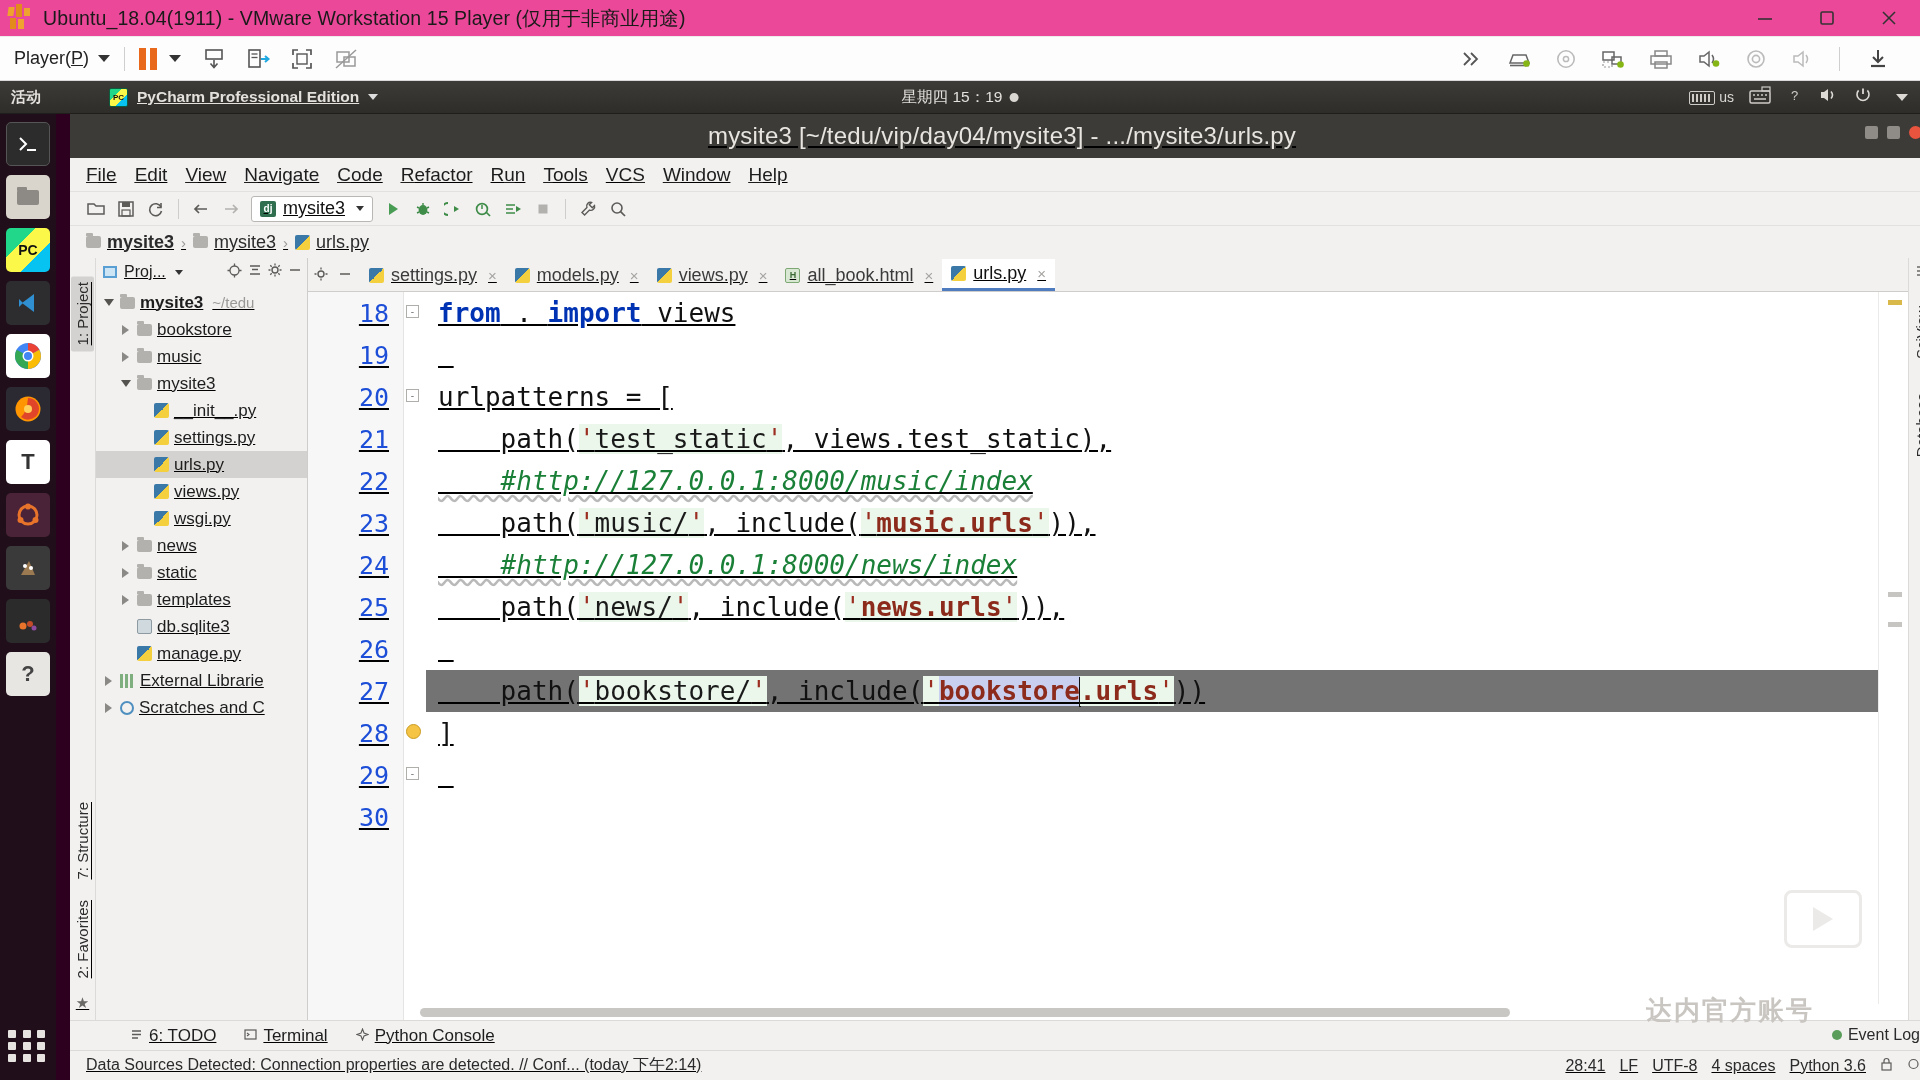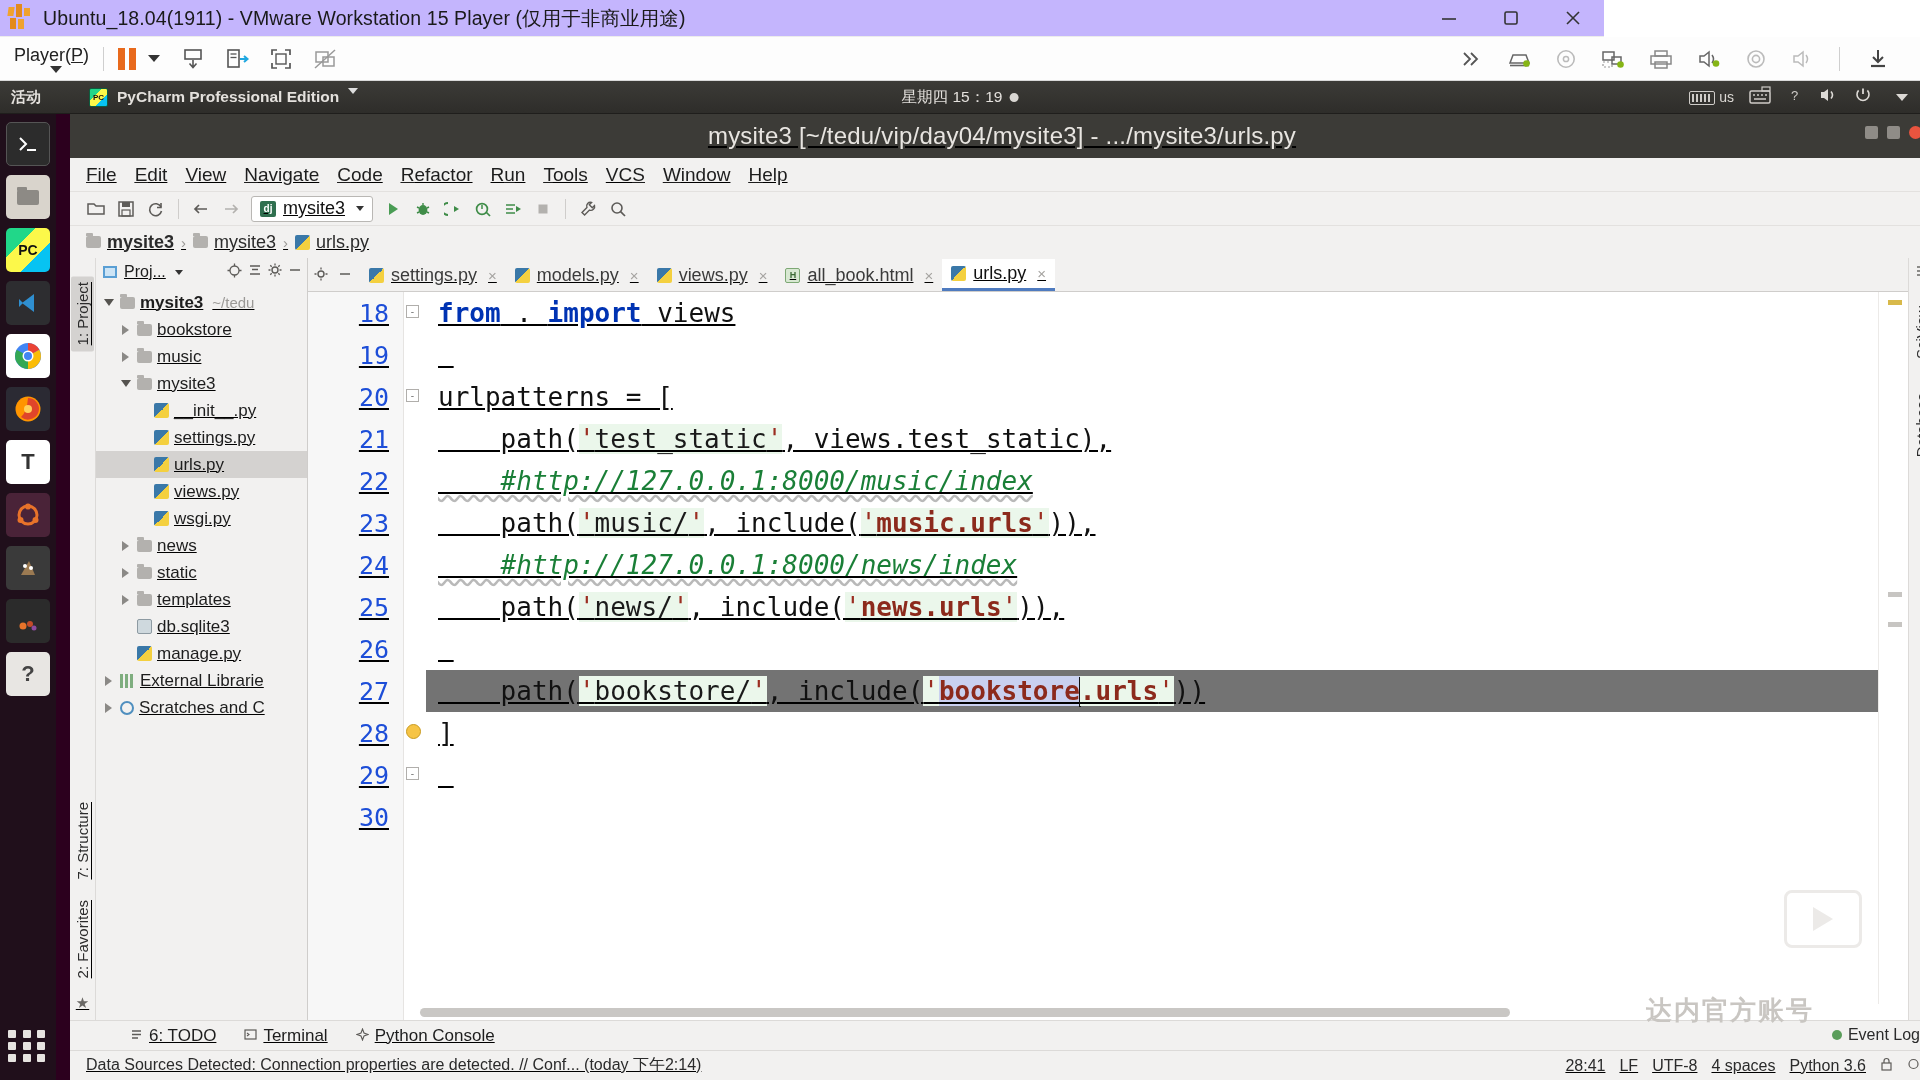--- a/index.html
+++ b/index.html
@@ -6,22 +6,22 @@
   html, body {
     width: 1920px; height: 1080px;
     overflow: hidden;
     font-family: "Liberation Sans", sans-serif;
     background: #ffffff;
   }
   .app { position: relative; width: 1920px; height: 1080px; }
 
   
   .vm-titlebar {
-    position: absolute; top: 0; left: 0; width: 1604px; height: 37px;
-    background: #c4b5fd; display: flex; align-items: center;
+    position: absolute; top: 0; left: 0; width: 1920px; height: 37px;
+    background: #ec4899; display: flex; align-items: center;
     border-bottom: 1px solid #ececec;
   }
   .vm-logo { width: 28px; height: 28px; margin-left: 7px; position: relative; flex: 0 0 auto; }
   .vm-logo i { position: absolute; background: #f0a22e; }
   .vm-logo i:nth-child(1){ left:1px; top:3px; width:6px; height:9px; transform: skewX(-8deg);}
   .vm-logo i:nth-child(2){ left:9px; top:0px; width:6px; height:13px; background:#e38a1d;}
   .vm-logo i:nth-child(3){ left:17px; top:4px; width:6px; height:8px;}
   .vm-logo i:nth-child(4){ left:3px; top:14px; width:6px; height:11px; background:#e38a1d;}
   .vm-logo i:nth-child(5){ left:11px; top:15px; width:6px; height:10px;}
   .vm-title {
@@ -30,21 +30,21 @@
   }
   .vm-wbtns { margin-left: auto; display: flex; height: 37px; }
   .vm-wbtn { width: 62px; height: 37px; display:flex; align-items:center; justify-content:center; }
   .vm-wbtn svg { display:block; }
 
   .vm-toolbar {
     position: absolute; top: 37px; left: 0; width: 1920px; height: 44px;
     background: #fdfdfd; border-bottom: 1px solid #d9d9d9;
     display: flex; align-items: center;
   }
-  .vm-player { display:flex; align-items:center; margin-left: 14px; font-size:18px; color:#222;flex-direction:column;}
+  .vm-player { display:flex; align-items:center; margin-left: 14px; font-size:18px; color:#222;}
   .vm-player u { text-decoration: underline; }
   .caret-dn { width:0;height:0;border-left:6px solid transparent;border-right:6px solid transparent;border-top:7px solid #333; margin-left:9px;}
   .vm-sep { width:1px; height:24px; background:#cfcfcf; margin: 0 14px; }
   .pause-ico { display:flex; gap:4px; }
   .pause-ico i { width:7px; height:22px; background:#e8691c; display:block; }
   .vm-tool-ico { margin: 0 9px; display:flex; align-items:center; }
   .vm-right-icos { margin-left:auto; display:flex; align-items:center; padding-right: 18px; }
   .vm-right-icos .vm-tool-ico { margin: 0 11px; }
 
   
@@ -52,21 +52,21 @@
     position:absolute; top: 81px; left:0; width:1920px; height: 999px;
     background: #2c001e; overflow:hidden;
   }
   .u-topbar {
     position:absolute; top:0; left:0; width:1920px; height: 33px;
     background: linear-gradient(#3c3b37, #2e2d2a);
     display:flex; align-items:center; color:#e4e1dd; font-size:15.5px;
     border-bottom:1px solid #1f1e1c;
   }
   .u-activities { margin-left: 11px; font-weight:600; font-size:15px; }
-  .u-app { display:flex; align-items:flex-start; margin-left: 48px; font-weight:bold; font-size:15.5px;}
+  .u-app { display:flex; align-items:center; margin-left: 68px; font-weight:bold; font-size:15.5px;text-decoration:underline;}
   .pc-icon {
     width:19px;height:19px;margin-right:9px;border-radius:2px;
     background: linear-gradient(135deg,#21d789 0%,#21d789 33%,#fcf84a 33%,#fcf84a 66%,#07c3f2 66%);
     position:relative; border:1px solid #0e5c3e;
   }
   .pc-icon::after{content:"PC";position:absolute;inset:0;font-size:8px;color:#111;font-weight:bold;display:flex;align-items:center;justify-content:center;}
   .u-app .caret-dn { border-top-color:#ddd; border-left-width:5px;border-right-width:5px;border-top-width:6px; }
   .u-clock { position:absolute; left:50%; transform:translateX(-50%); display:flex; align-items:center; gap:7px; font-size:15.5px; }
   .u-clock .dot { width:9px;height:9px;border-radius:50%;background:#d9d6d2;display:inline-block;}
   .u-tray { margin-left:auto; display:flex; align-items:center; gap:15px; padding-right:12px; }

